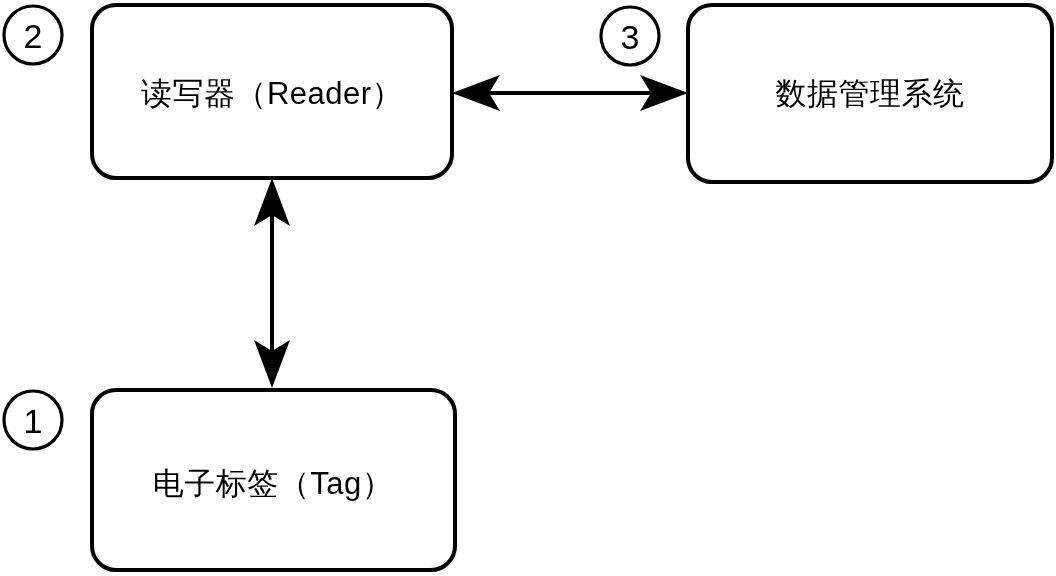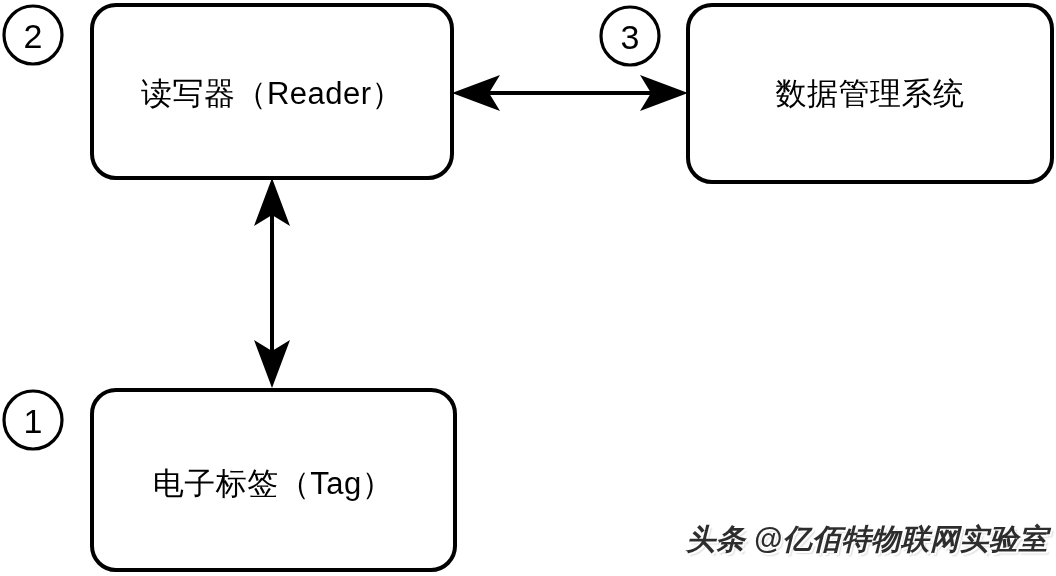--- a/index.html
+++ b/index.html
@@ -127,15 +127,14 @@
       <text class="marker-text" x="630" y="37">3</text>
     </g>
 
     <g>
       <circle class="marker-circle" cx="33" cy="420" r="29"></circle>
       <text class="marker-text" x="33" y="421">1</text>
     </g>
 
   </svg>
 
-  <div id="watermark">头条 @亿佰特物联网实验室</div>
 
 </div>
 
 </body></html>

